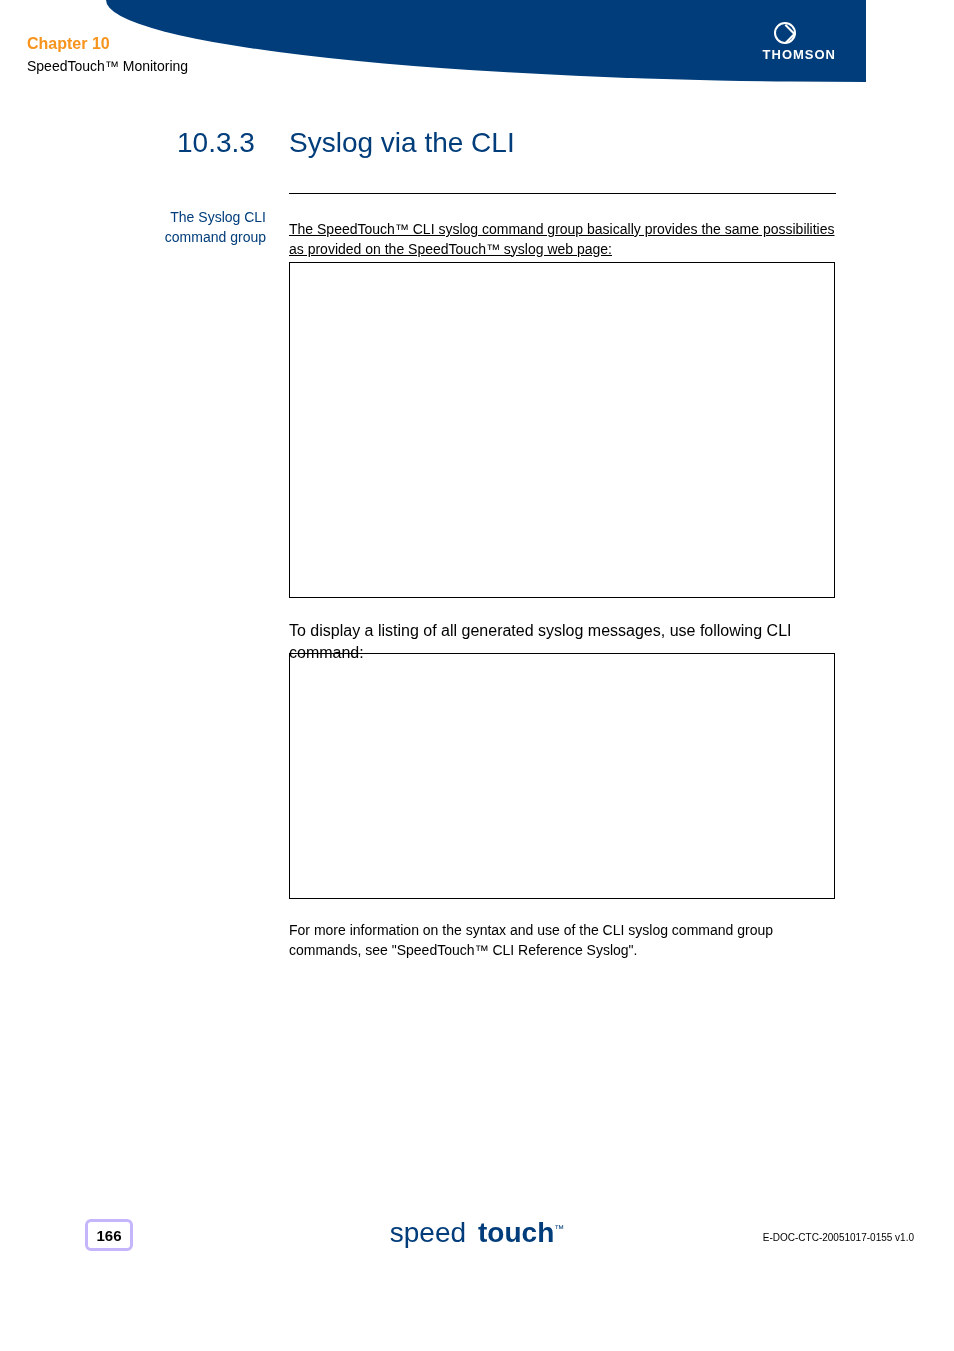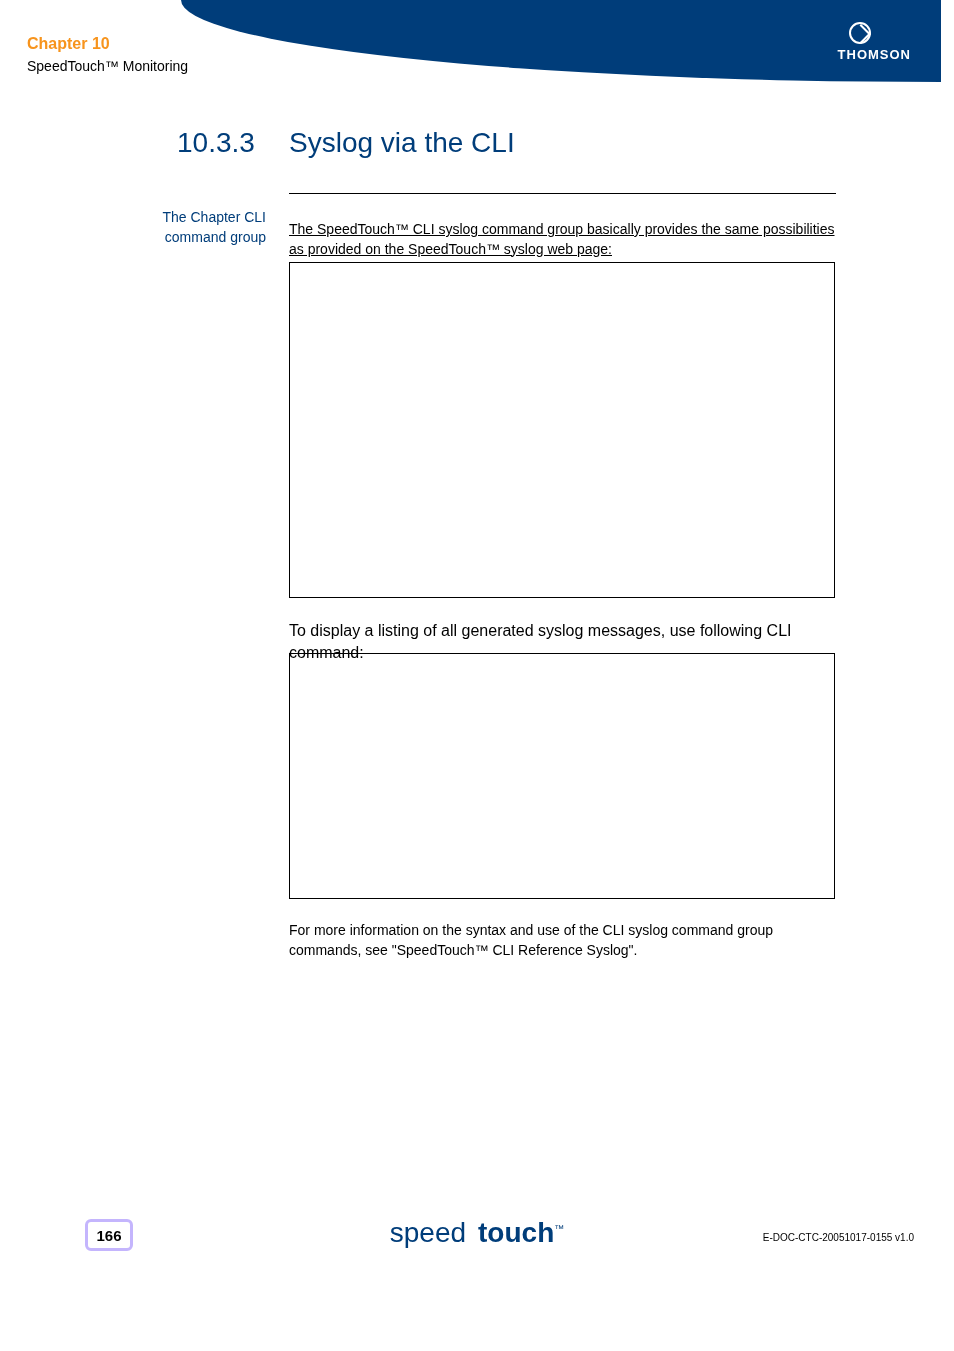--- a/index.html
+++ b/index.html
@@ -11,21 +11,21 @@
       width: 954px;
       height: 1351px;
       background: #ffffff;
       font-family: Arial, Helvetica, sans-serif;
       position: relative;
     }
     .header-bar {
       position: absolute;
       top: 0;
       left: 0;
-      width: 941px;
+      width: 866px;
       height: 82px;
       background: #ffffff;
     }
     .header-curve {
       position: absolute;
       top: 0;
       right: 0;
       width: 760px;
       height: 82px;
       background: #003d7a;
@@ -214,21 +214,21 @@
     <div class="thomson-icon"></div>
     <div class="thomson-text">THOMSON</div>
   </div>
 </div>
 
 <div class="section-number">10.3.3</div>
 <div class="section-title">Syslog via the CLI</div>
 
 <div class="divider"></div>
 
-<div class="sidebar-label">The Chapter CLI command group</div>
+<div class="sidebar-label">The Syslog CLI command group</div>
 
 <div class="body-text-1">The SpeedTouch™ CLI syslog command group basically provides the same possibilities as provided on the SpeedTouch™ syslog web page:</div>
 
 <div class="box-1"></div>
 
 <div class="body-text-2">To display a listing of all generated syslog messages, use following CLI command:</div>
 
 <div class="box-2"></div>
 
 <div class="body-text-3">For more information on the syntax and use of the CLI syslog command group commands, see "SpeedTouch™ CLI Reference Syslog".</div>

